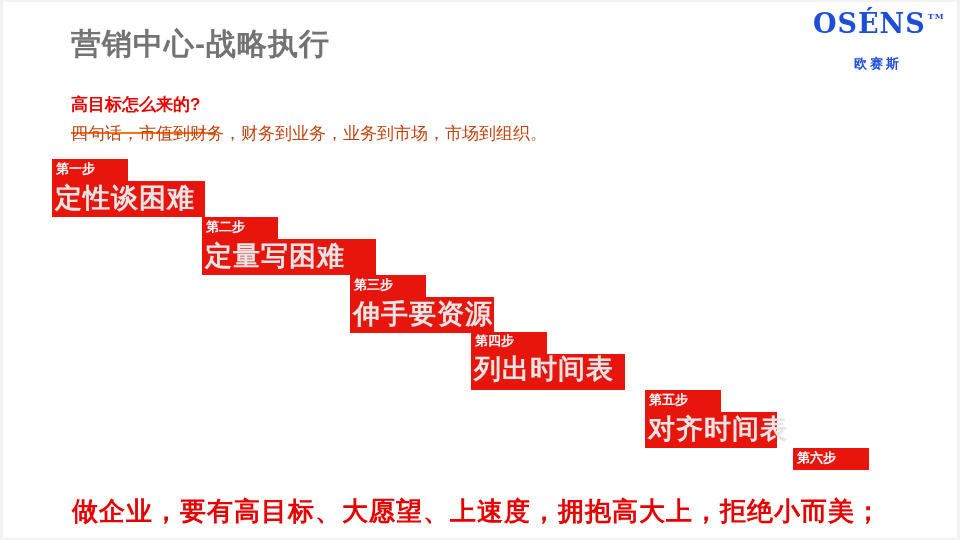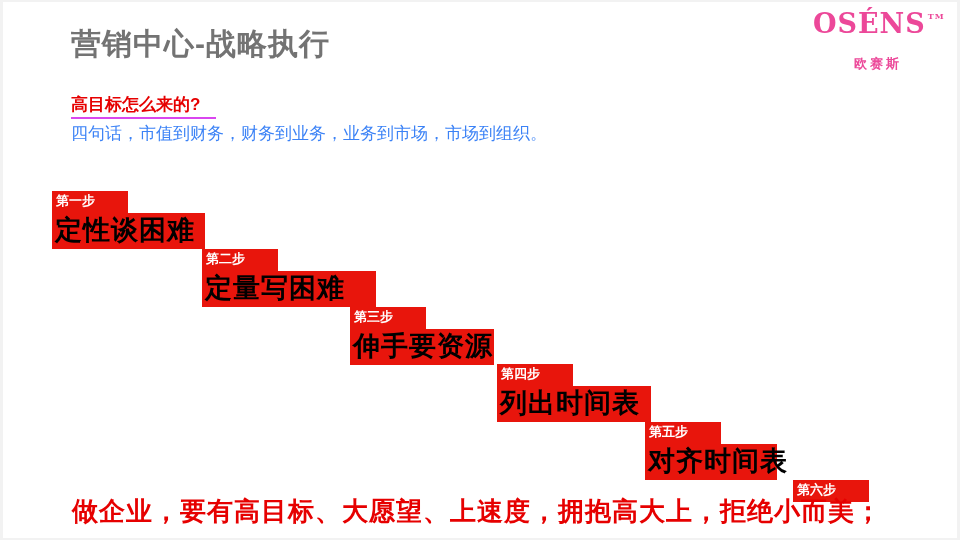--- a/index.html
+++ b/index.html
@@ -24,21 +24,21 @@
     letter-spacing: 1px;
     color: #737373;
     white-space: nowrap;
   }
   
   .logo {
     position: absolute;
     right: 14px; top: 8px;
     width: 130px;
     text-align: center;
-    color: #ec4899;
+    color: #1d4ed8;
     line-height: 1;
   }
   .logo-name {
     font-family: "DejaVu Serif", "Liberation Serif", serif;
     font-size: 27px;
     font-weight: bold;
     letter-spacing: 1px;
     white-space: nowrap;
   }
   .logo-tm {
@@ -57,49 +57,49 @@
   
   .intro-heading {
     position: absolute;
     left: 68px; top: 91px;
     font-size: 17px;
     font-weight: bold;
     color: #e60000;
     white-space: nowrap;
   }
   .intro-heading .underline {
-    border-bottom: 2px solid #d946ef;
-    padding-bottom: 1px;
+    border-bottom: 2px solid #f97316;
+    padding-bottom: 16px;
     padding-right: 16px;
     display: inline-block;
   }
   .intro-desc {
     position: absolute;
     left: 68px; top: 120px;
     font-size: 17px;
-    color: #3b82f6;
+    color: #c2410c;
     white-space: nowrap;
   }
   
   .steps { position: absolute; left: 0; top: 0; width: 100%; height: 100%; }
-  .step { position: absolute; margin-top: 32px; }
+  .step { position: absolute; }
   .step-tab {
     background: #e8150c;
     color: #ffffff;
     width: 76px; height: 22px;
     box-sizing: border-box;
     font-size: 13px;
     font-weight: bold;
     line-height: 20px;
     padding-left: 4px;
     white-space: nowrap;
   }
   .step-block {
     background: #e8150c;
-    color: #000000;
+    color: #e5e5e5;
     height: 36px;
     box-sizing: border-box;
     font-size: 27px;
     font-weight: bold;
     line-height: 35px;
     padding-left: 3px;
     letter-spacing: 1px;
     white-space: nowrap;
   }
   
@@ -137,21 +137,21 @@
         <div class="step-block" style="width: 153px;">定性谈困难</div>
       </div>
       <div class="step" style="left: 199px; top: 215px;">
         <div class="step-tab">第二步</div>
         <div class="step-block" style="width: 174px;">定量写困难</div>
       </div>
       <div class="step" style="left: 347px; top: 273px;">
         <div class="step-tab">第三步</div>
         <div class="step-block" style="width: 144px;">伸手要资源</div>
       </div>
-      <div class="step" style="left: 494px; top: 330px;">
+      <div class="step" style="left: 468px; top: 330px; font-family: Liberation Mono, monospace;">
         <div class="step-tab">第四步</div>
         <div class="step-block" style="width: 154px;">列出时间表</div>
       </div>
       <div class="step" style="left: 642px; top: 388px;">
         <div class="step-tab">第五步</div>
         <div class="step-block" style="width: 132px;">对齐时间表</div>
       </div>
       <div class="step" style="left: 790px; top: 446px;">
         <div class="step-tab">第六步</div>
       </div>

